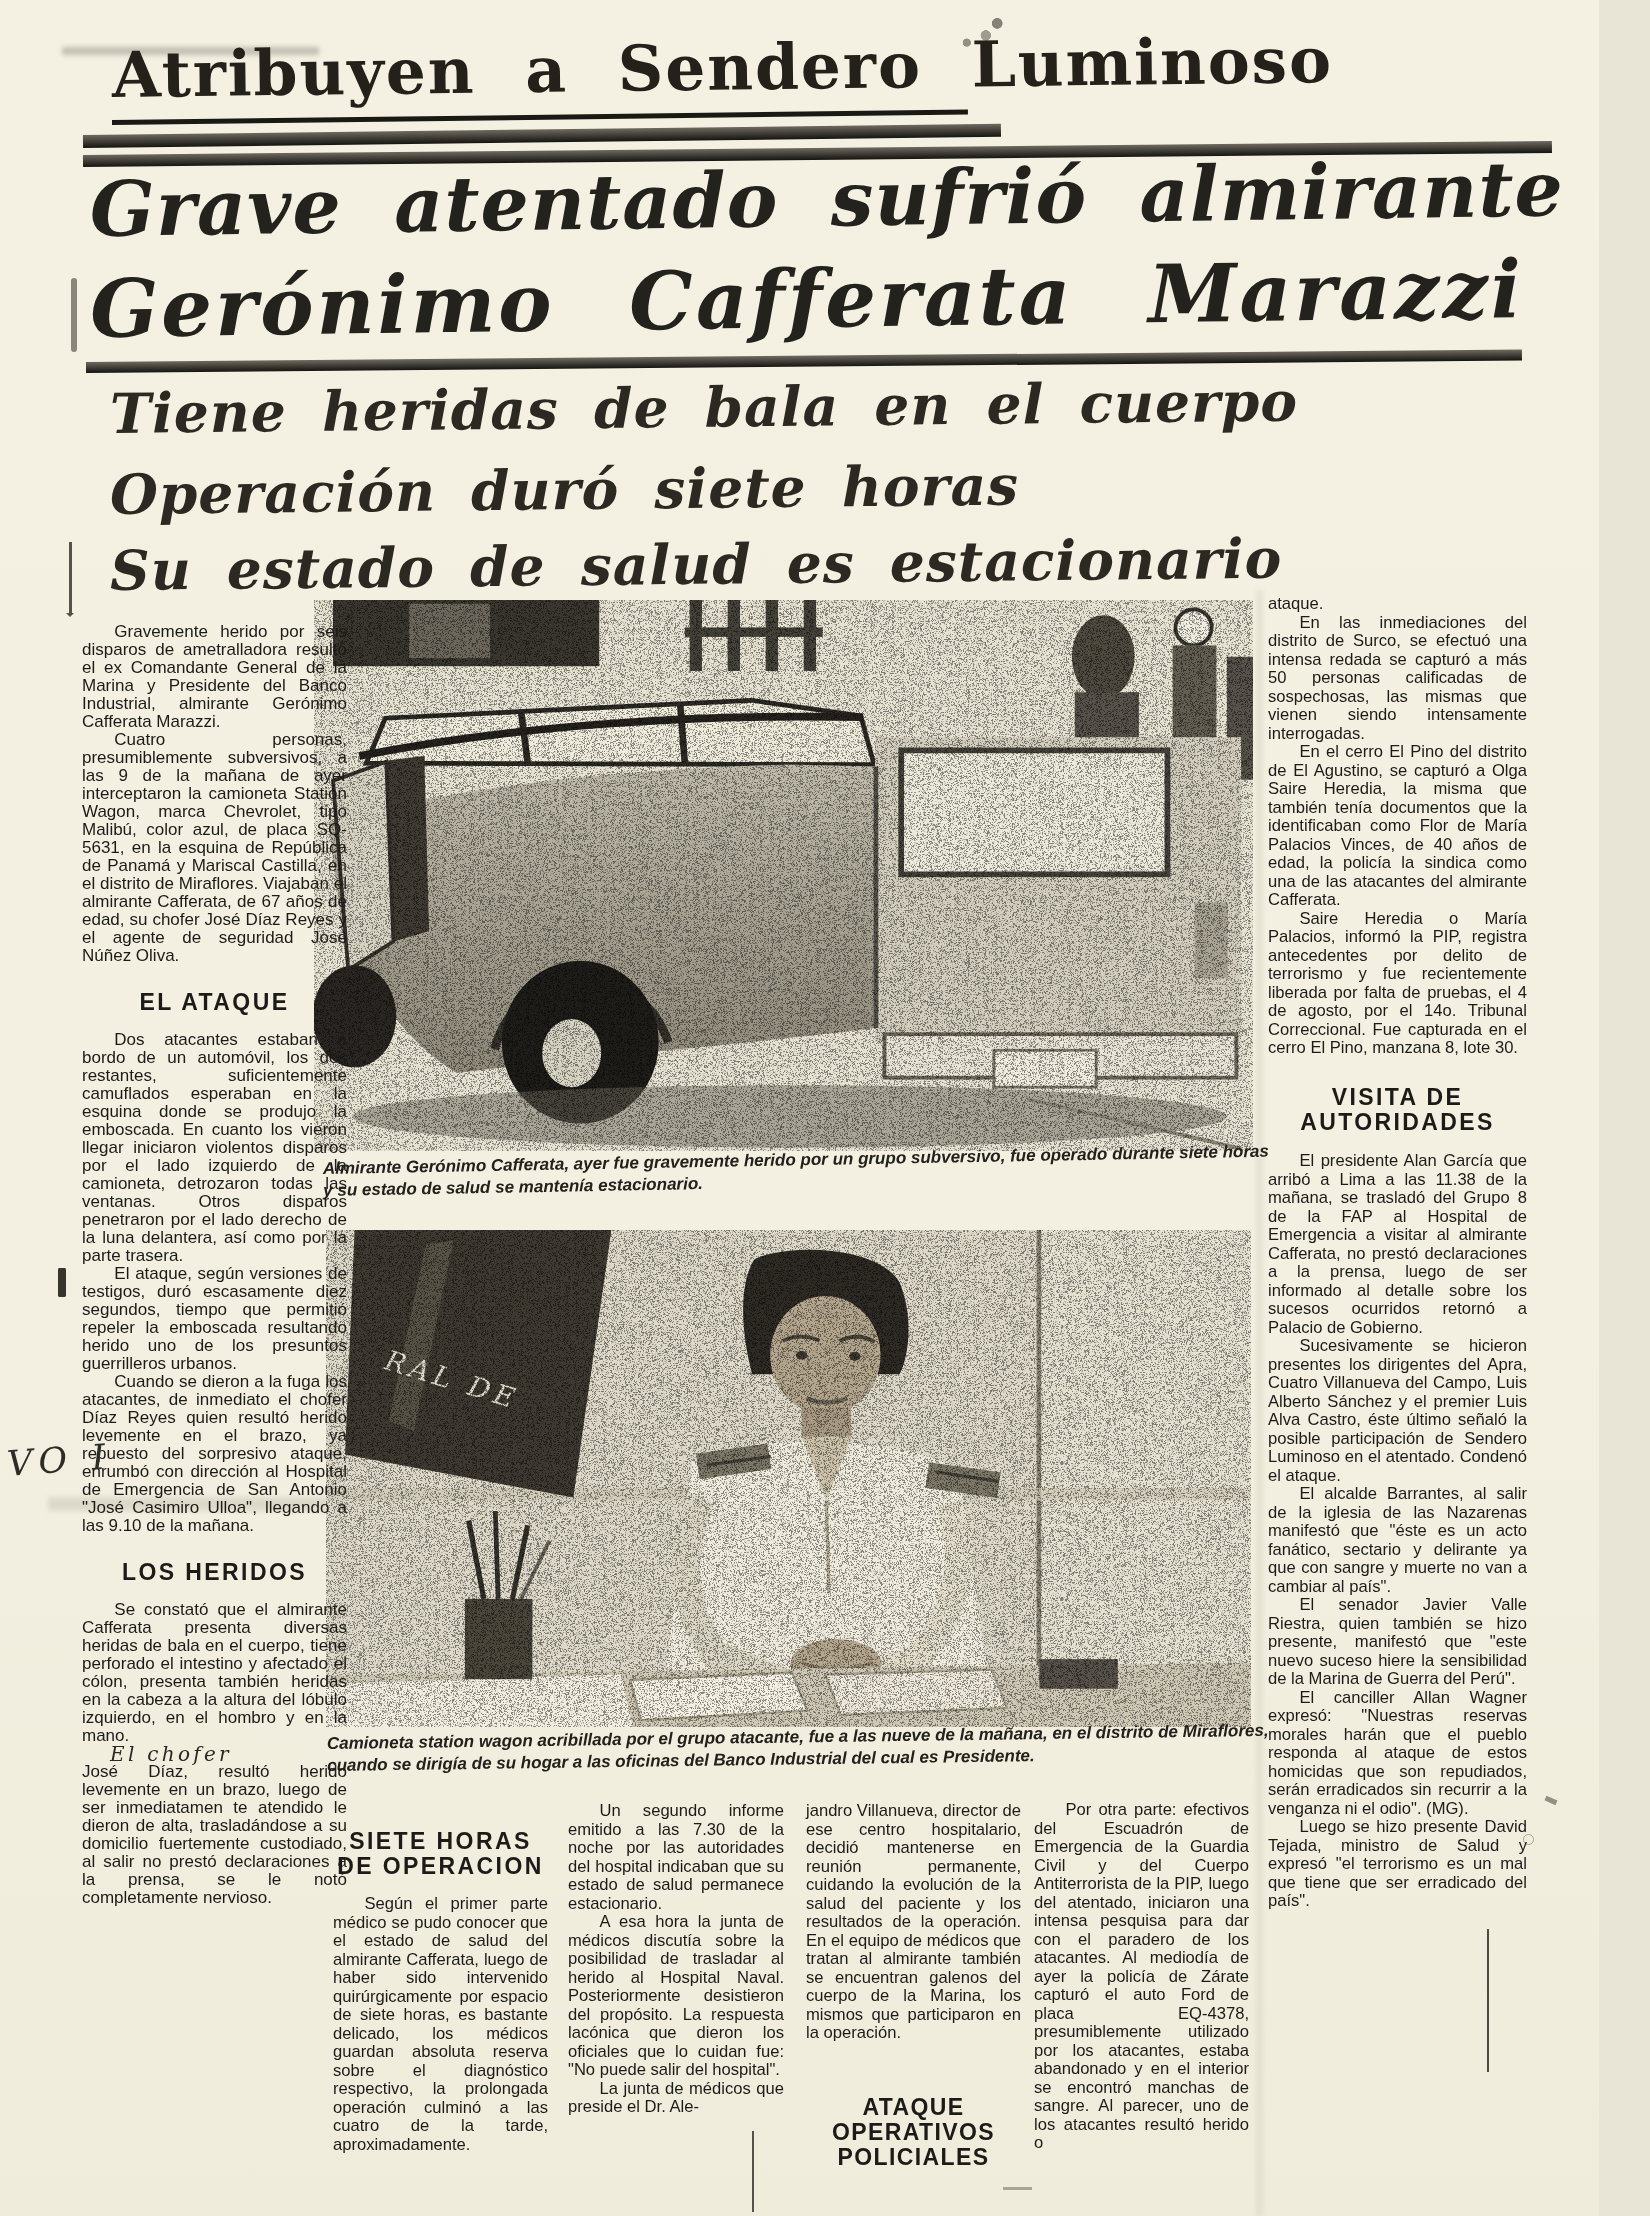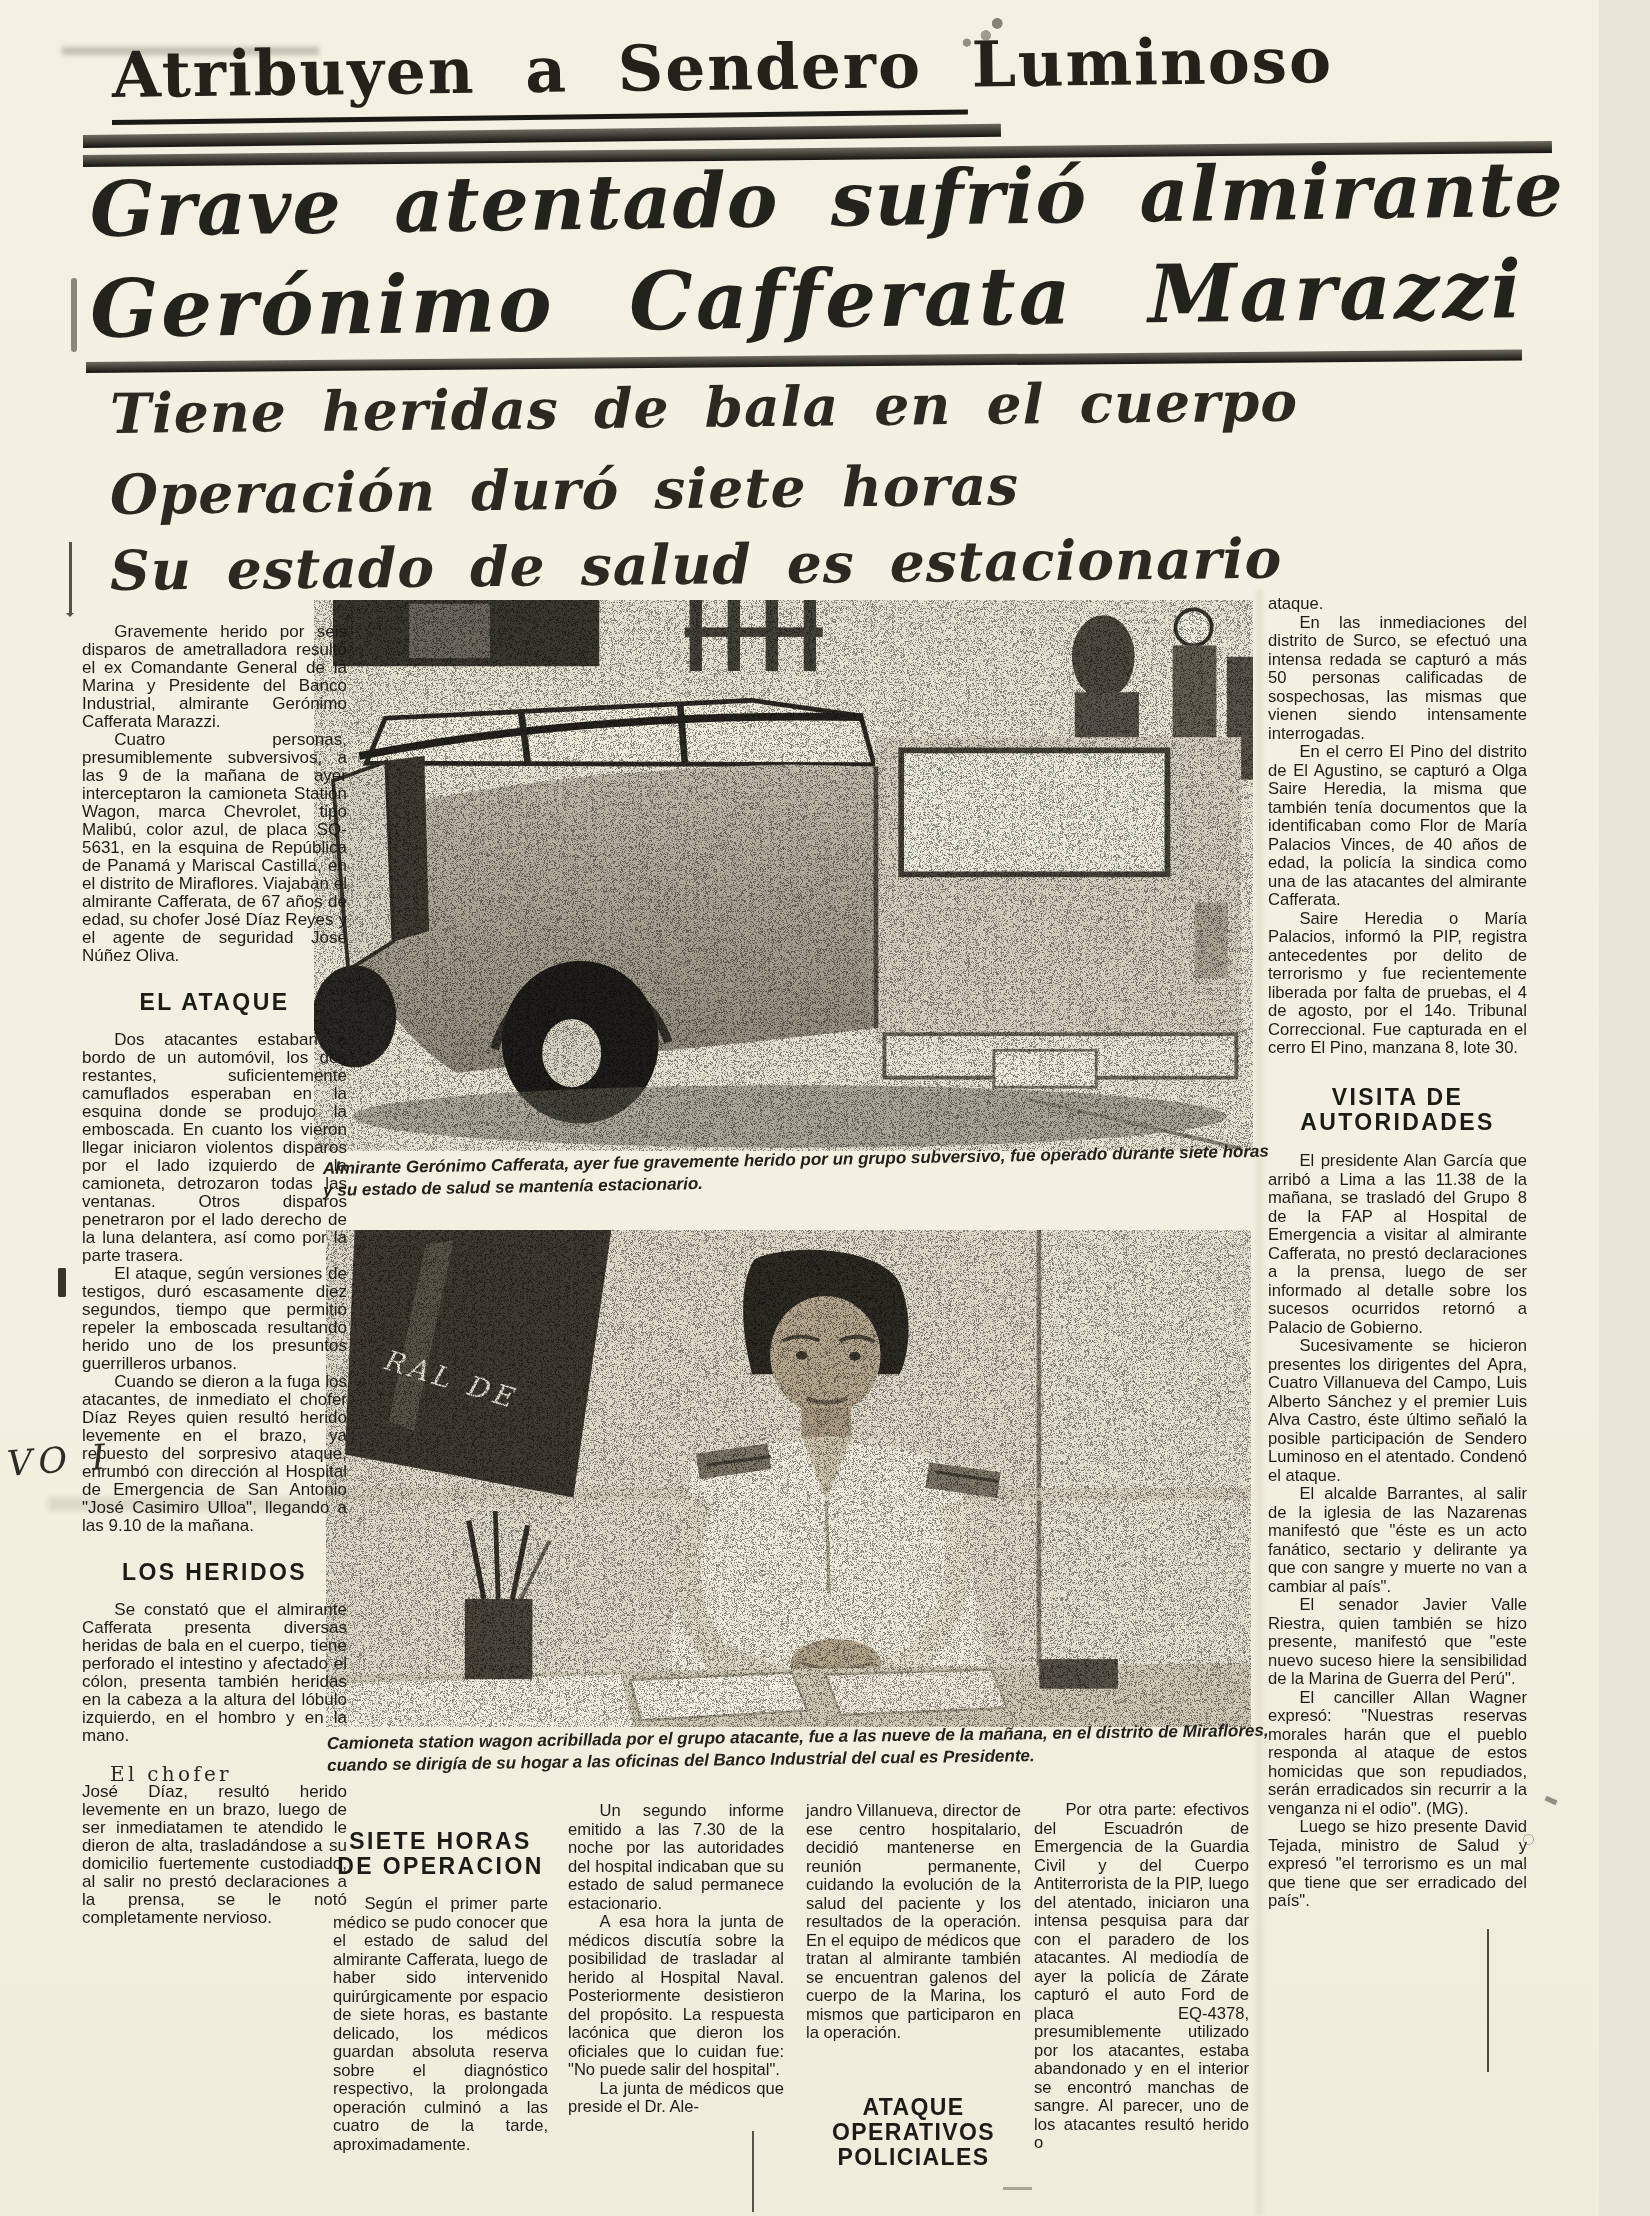--- a/index.html
+++ b/index.html
@@ -45,22 +45,22 @@
   #col3{left:568px;top:1802px;width:216px;}
   #col4{left:806px;top:1802px;width:215px;}
   #col5{left:1034px;top:1801px;width:215px;}
   #col6{left:1268px;top:595px;width:259px;}
   .col p{margin:0;text-indent:1.9em;}
   .col p.noindent{text-indent:0;}
   .sec-h{text-align:center;font-weight:bold;font-size:23px;line-height:25px;letter-spacing:2.4px;
     margin:25px 0 16px;white-space:pre-line;}
   #col4 .sec-h{margin-top:52px;letter-spacing:1.4px;}
   #col6 .sec-h{margin:27.6px 0 17px;}
-  .hand{font-family:"DejaVu Serif",serif;font-size:20px;letter-spacing:3.3px;
-    text-indent:1.4em;color:#2a2820;margin-top:20px;}
+  .hand{font-family:"DejaVu Serif",serif;font-style:italic;font-size:20px;letter-spacing:3.3px;
+    text-indent:1.4em;color:#2a2820;}
   
   #margin-note{position:absolute;left:6.7px;top:1440px;font-family:"DejaVu Serif",serif;font-style:italic;
     font-size:35px;letter-spacing:6.7px;color:#2e2c26;transform:rotate(-4deg);}
   .noise{position:absolute;pointer-events:none;}
   #n-top-streak{left:62px;top:47px;width:257px;height:7.6px;background:#9a968a;filter:blur(2.4px);opacity:.55;}
   #n-top-blob{left:944px;top:8.6px;width:76px;height:48px;background:
      radial-gradient(circle at 70% 30%,#6b675c 0 8%,transparent 9%),
      radial-gradient(circle at 30% 70%,#7c786c 0 6%,transparent 7%),
      radial-gradient(circle at 55% 55%,#8a8679 0 10%,transparent 11%);opacity:.8;}
   #n-mark-left{left:58px;top:1268px;width:7.6px;height:28.5px;background:#38352d;border-radius:1.4px;}

